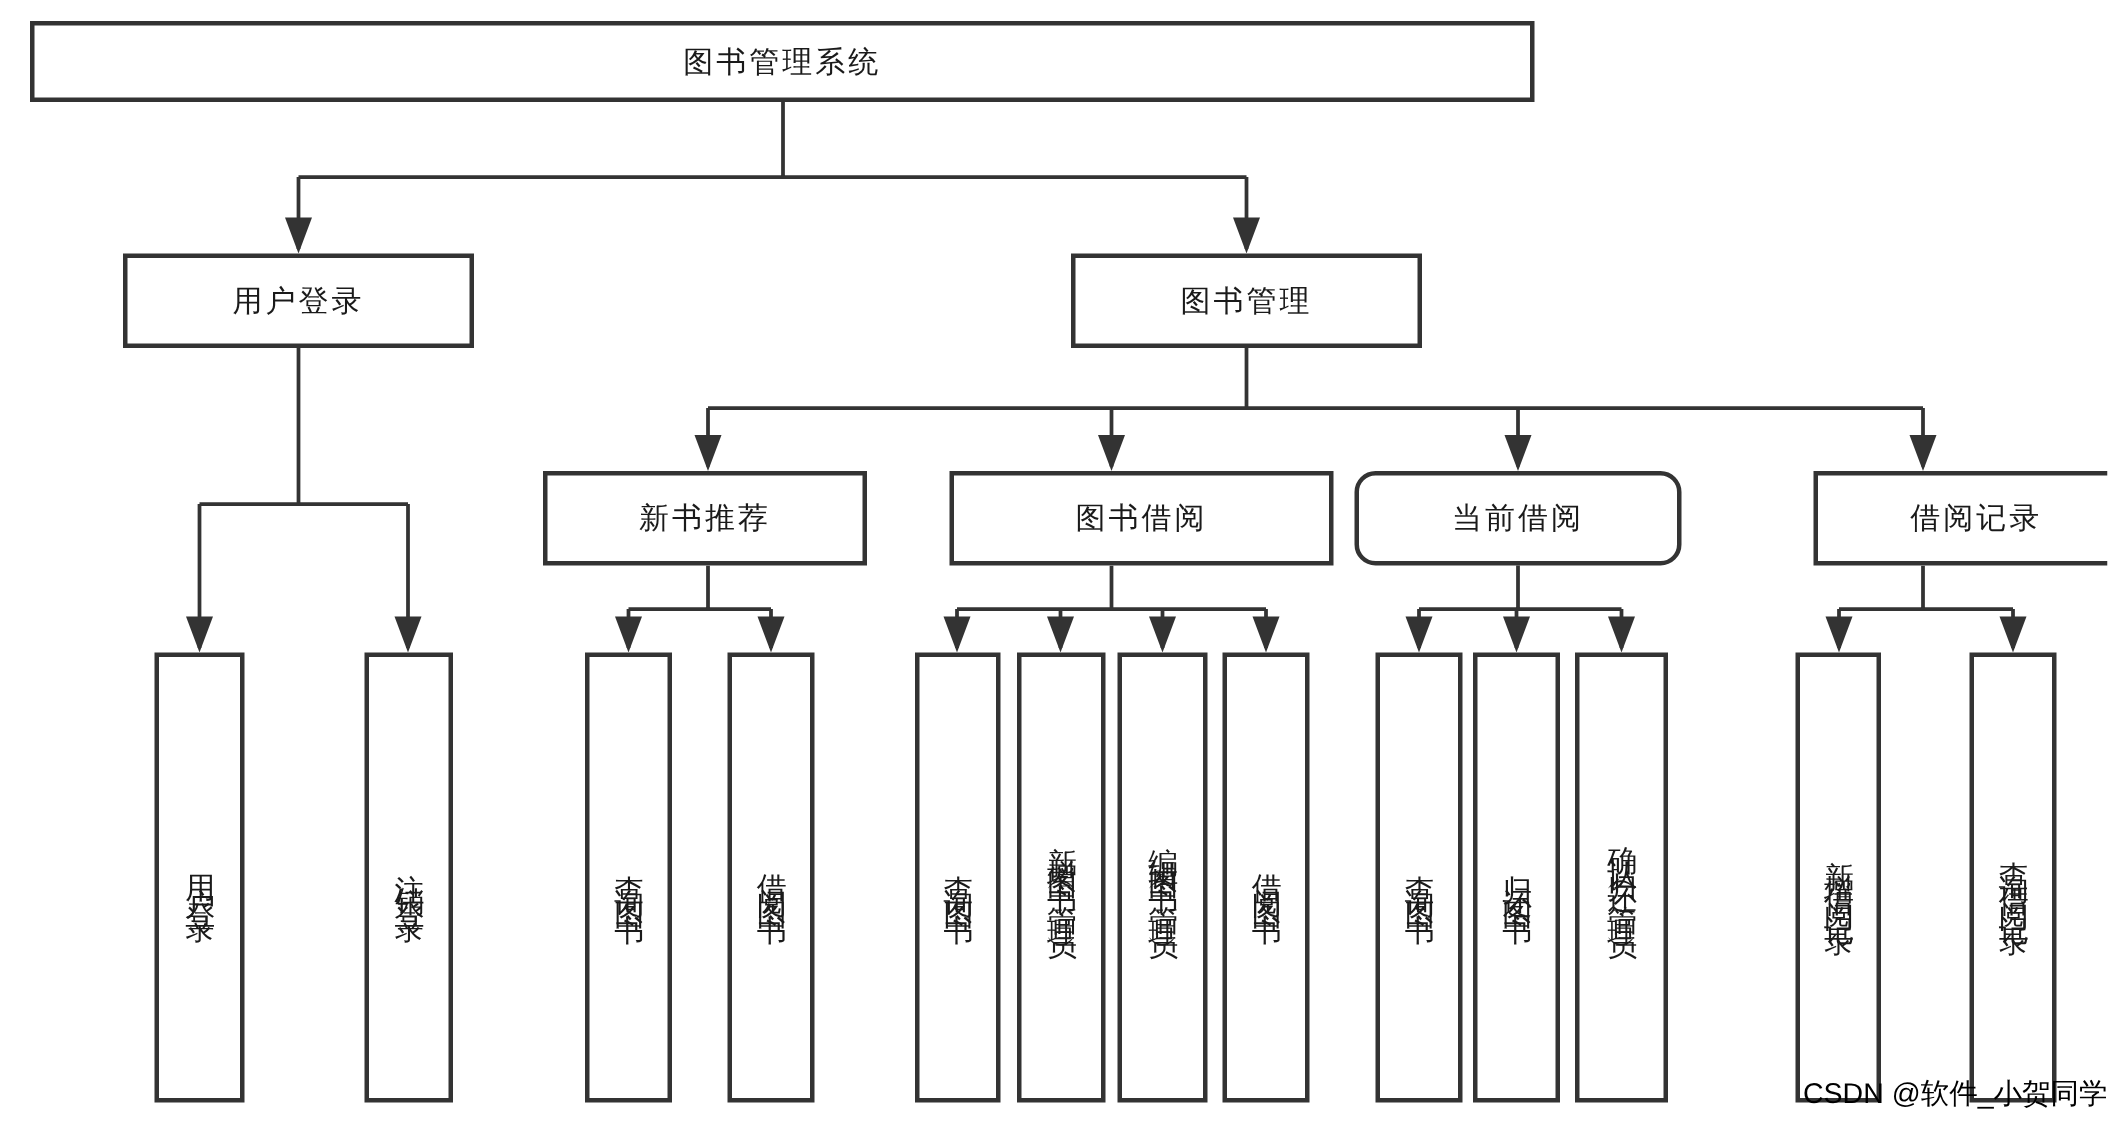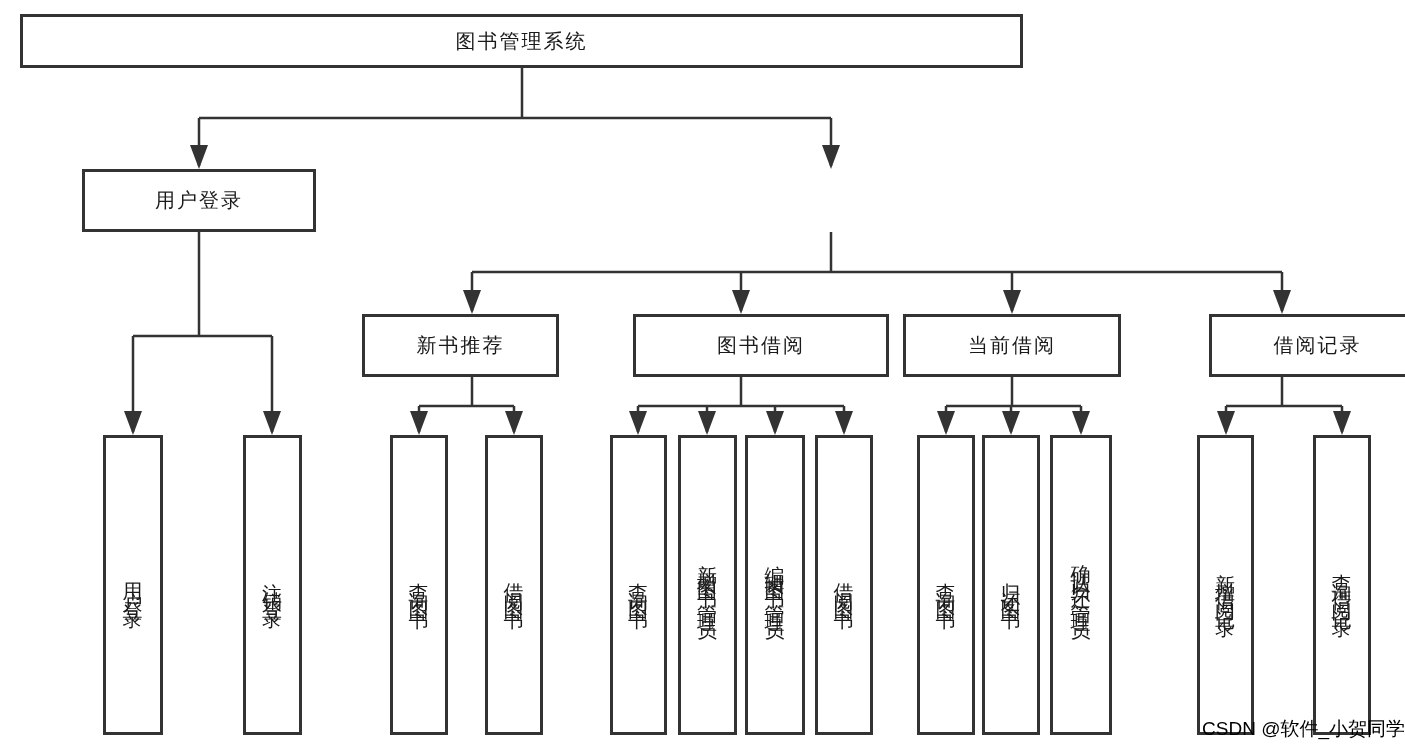--- a/index.html
+++ b/index.html
@@ -97,28 +97,31 @@
     </g>
   </svg>
 
   <div class="box hbox" style="left:20px; top:14px; width:1003px; height:54px;">
     <span>图书管理系统</span>
   </div>
 
   <div class="box hbox" style="left:82px; top:169px; width:234px; height:63px;">
     <span>用户登录</span>
   </div>
+  <div class="box hbox" style="left:714px; top:169px; width:234px; height:63px;">
+    <span>图书管理</span>
+  </div>
 
-  <div class="box hbox" style="left:362px; top:314px; width:197px; height:63px;">
+  <div class="box hbox" style="left:362px; top:314px; width:216px; height:63px;">
     <span>新书推荐</span>
   </div>
   <div class="box hbox" style="left:633px; top:314px; width:256px; height:63px;">
     <span>图书借阅</span>
   </div>
-  <div class="box hbox" style="left:903px; top:314px; width:218px; height:63px;">
+  <div class="box hbox" style="left:903px; top:314px; width:218px; height:63px;border-radius:14px;">
     <span>当前借阅</span>
   </div>
   <div class="box hbox" style="left:1174px; top:314px; width:217px; height:63px;margin-left:35px;">
     <span>借阅记录</span>
   </div>
 
   <div class="box vbox" style="left:103px; top:435px; width:60px; height:300px;">
     <span class="vtext">用户登录</span>
   </div>
   <div class="box vbox" style="left:243px; top:435px; width:59px; height:300px;">

